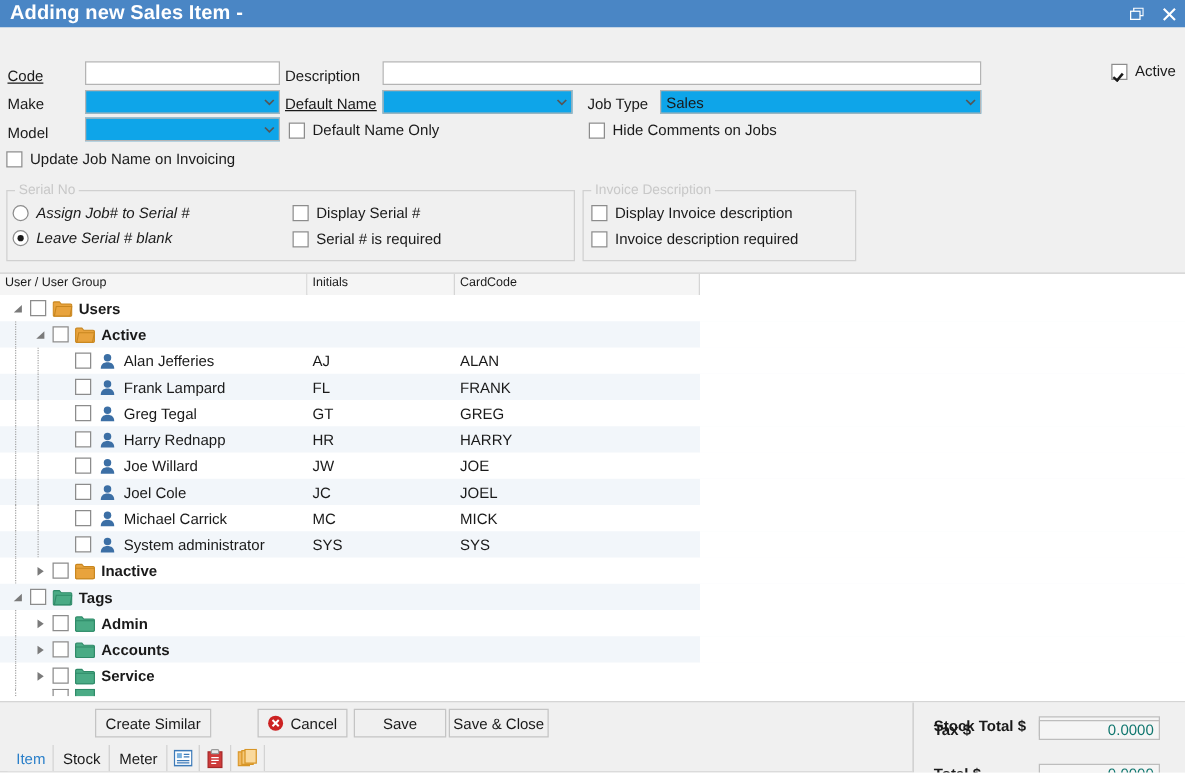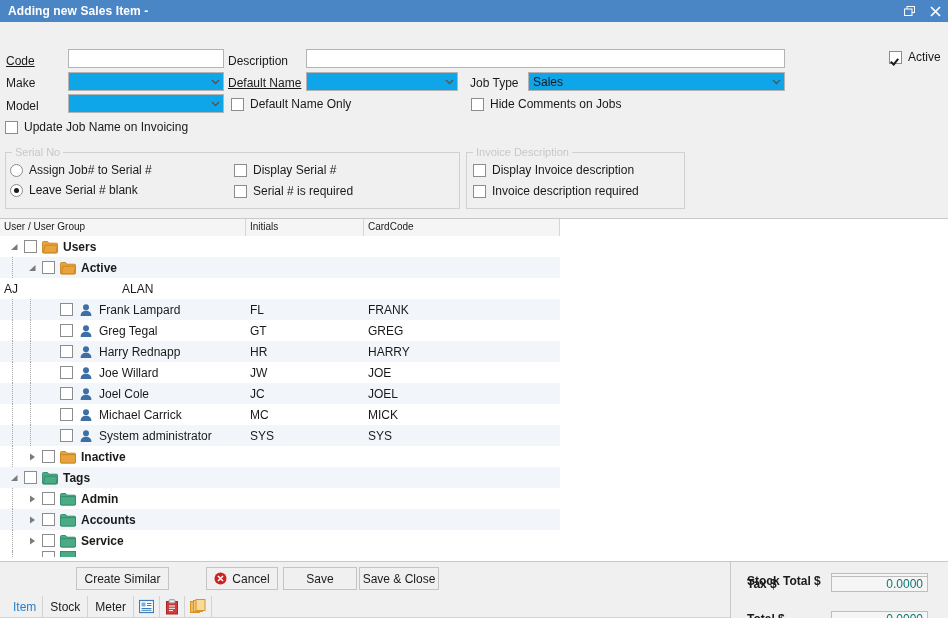--- a/index.html
+++ b/index.html
@@ -28,21 +28,21 @@
     height: 22px;
     background: #4a86c5;
     display: flex;
     align-items: center;
     flex: 0 0 auto;
     position: relative;
   }
   .titlebar-text {
     color: #ffffff;
     font-weight: bold;
-    font-size: 12px;
+    font-size: 16px;
     padding-left: 8px;
     letter-spacing: .1px;
   }
   .titlebar-buttons {
     position: absolute;
     right: 0; top: 0;
     height: 22px;
     display: flex;
     align-items: center;
   }
@@ -144,20 +144,21 @@
     transform: rotate(40deg);
   }
   .cb-label { margin-left: 6px; font-size: 12px; color: #1a1a1a; }
 
   
   .rb-wrap {
     position: absolute;
     display: flex;
     align-items: flex-end;
     white-space: nowrap;
+    font-style: italic;
   }
   .rb {
     width: 13px; height: 13px;
     box-sizing: border-box;
     border: 1px solid #8c8c8c;
     border-radius: 50%;
     background: #ffffff;
     flex: 0 0 auto;
     position: relative;
   }
@@ -562,20 +563,35 @@
                 <path d="M3 5.2 H15.5 L14 12.8 H1.5 Z" fill="#e8a33d" stroke="#c8861f" stroke-width="0.9"></path>
               </svg>
             </div>
             <span class="row-text bold">Active</span>
           </div>
           <div class="gcell c1"></div>
           <div class="gcell c2"></div>
           <div class="gcell cfill"></div>
         </div>
         <div class="grow">
+          <div class="gcell c0">
+            <div class="tree-indent" style="width: 44px;">
+              <div class="dotline" style="left: 12px;"></div>
+              <div class="dotline" style="left: 30px;"></div>
+            </div>
+            <div class="expander spacer"></div>
+            <div class="row-cb"></div>
+            <div class="row-icon">
+              <svg width="14" height="14" viewBox="0 0 14 14">
+                <circle cx="7" cy="4.2" r="3" fill="#3c6fa5"></circle>
+                <path d="M1.6 13 C1.6 9.4 4 7.8 7 7.8 C10 7.8 12.4 9.4 12.4 13 Z" fill="#3c6fa5"></path>
+              </svg>
+            </div>
+            <span class="row-text">Alan Jefferies</span>
+          </div>
           <div class="gcell c1">AJ</div>
           <div class="gcell c2">ALAN</div>
           <div class="gcell cfill"></div>
         </div>
         <div class="grow alt">
           <div class="gcell c0">
             <div class="tree-indent" style="width: 44px;">
               <div class="dotline" style="left: 12px;"></div>
               <div class="dotline" style="left: 30px;"></div>
             </div>

